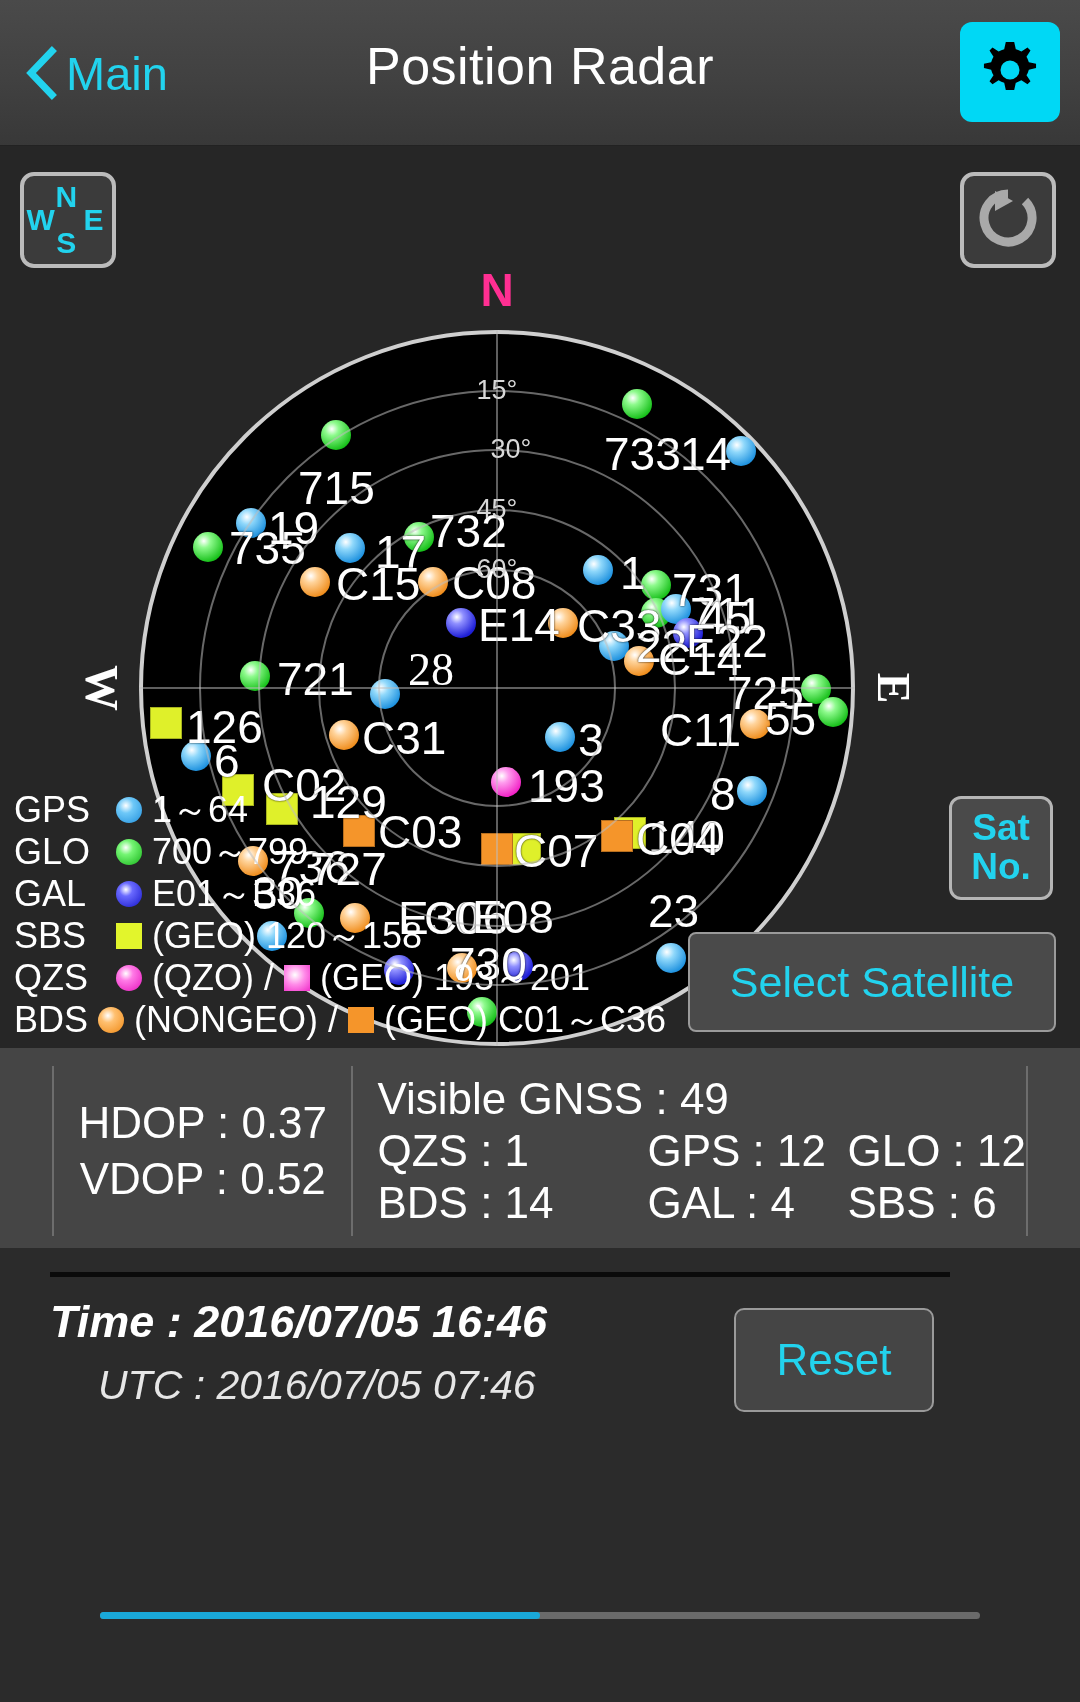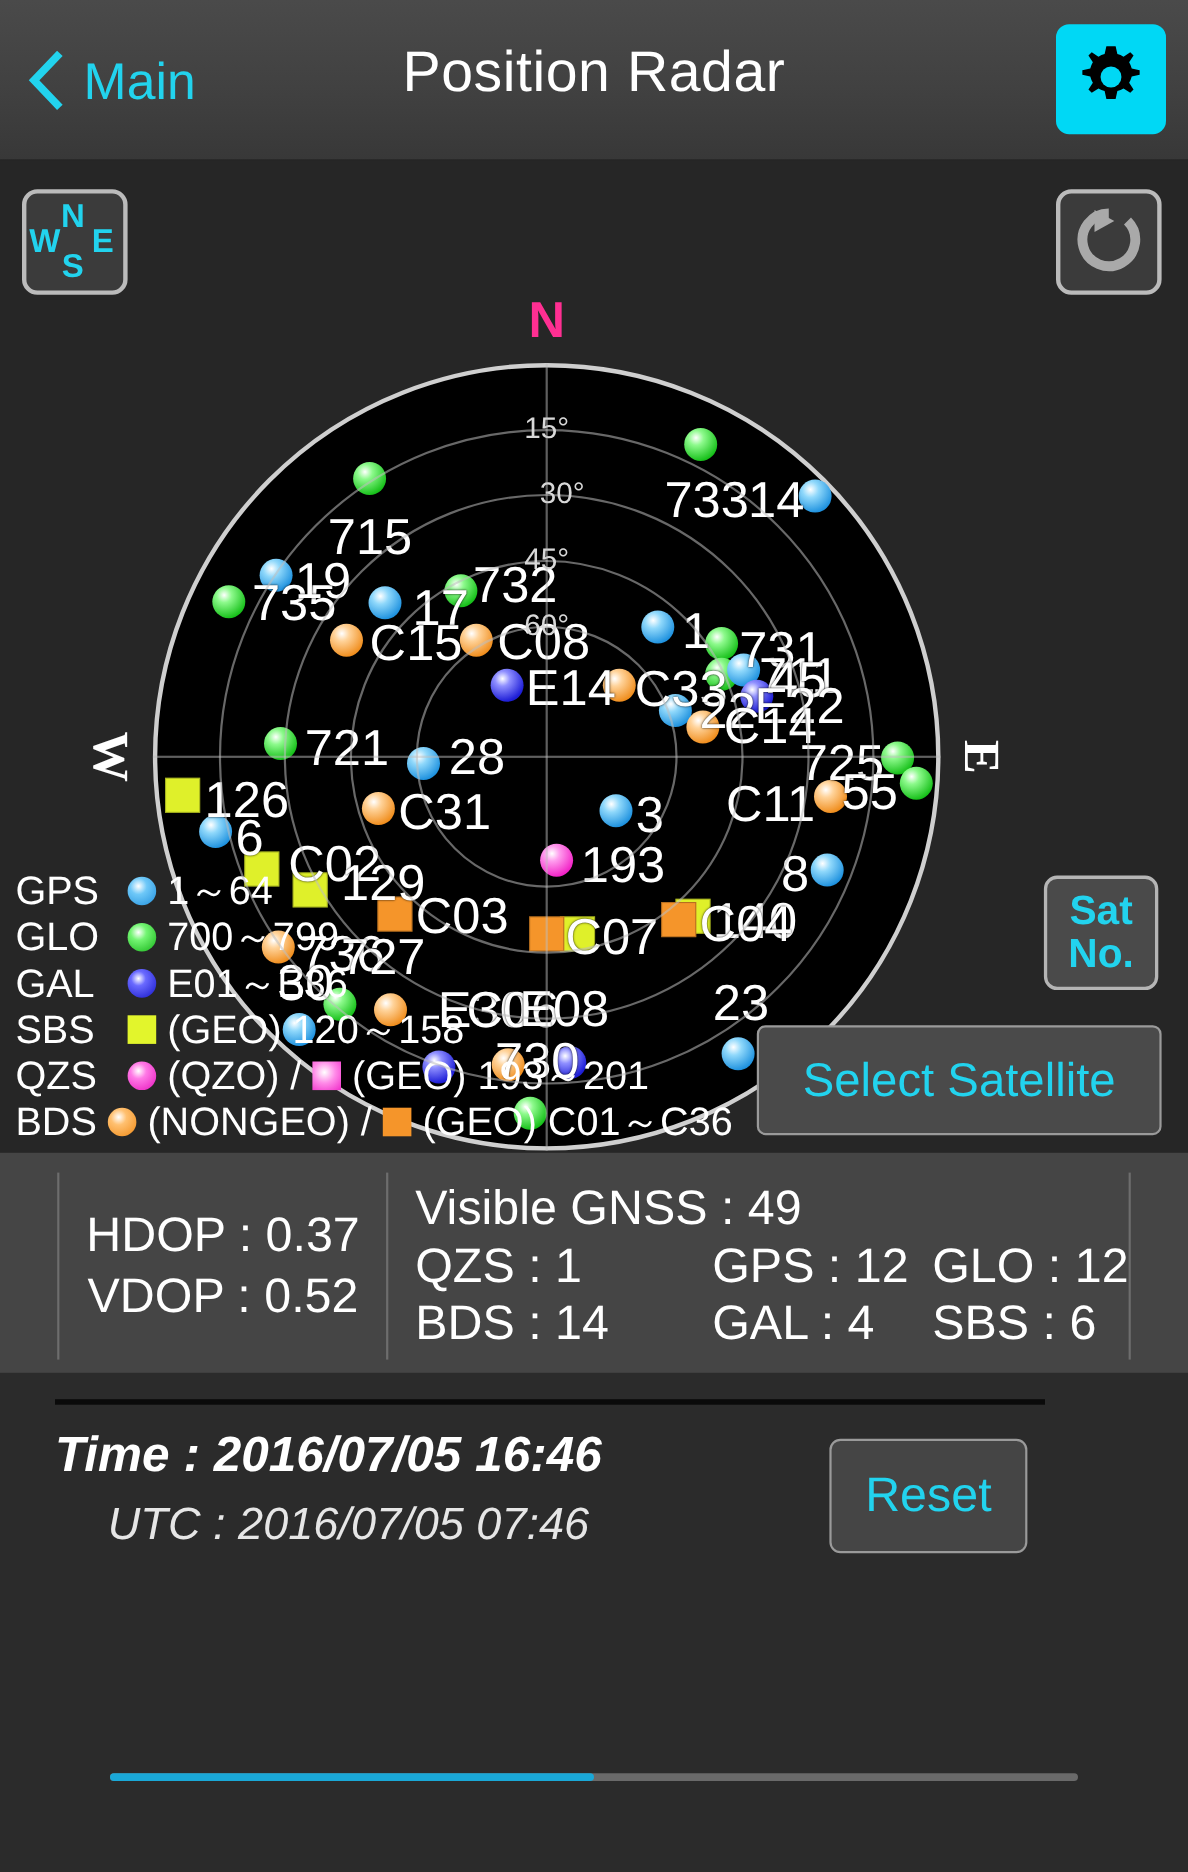--- a/index.html
+++ b/index.html
@@ -13,21 +13,21 @@
   #app { position: relative; width: 1080px; height: 1702px; background:#2b2b2b; }
 
   
   #header {
     position: absolute; left:0; top:0; width:1080px; height:146px;
     background: linear-gradient(180deg,#4a4a4a 0%, #414141 55%, #383838 100%);
     border-bottom: 1px solid #222;
   }
   #back-btn {
     position:absolute; left:14px; top:30px; height:86px;
-    display:flex; align-items:center; gap:18px; cursor:pointer;
+    display:flex; align-items:center; gap:8px; cursor:pointer;
     padding: 0 10px;
     justify-content: flex-end;
   }
   #back-chevron {
     width:34px; height:54px; position:relative;
   }
   #back-chevron svg { display:block; }
   #back-label {
     color:#22d3ee; font-size:47px; letter-spacing:0px;
   }
@@ -164,21 +164,21 @@
     position:absolute; left:50px; top:1272px; width:900px; height:5px;
     background:#0a0a0a;
   }
 
   
   #timeblock { position:absolute; left:50px; top:1296px; width:720px;font-style:italic; }
   #time-line { color:#ffffff; font-size:45px; font-weight:700; margin-bottom:14px; }
   #utc-line  { color:#e6e6e6; font-size:41px;margin-left:48px; }
   #reset-btn {
     position:absolute; right:146px; top:1308px;
-    width:180px; height:104px; background:#454545;
+    width:200px; height:104px; background:#454545;
     border:2px solid #9a9a9a; border-radius:10px;
     display:flex; align-items:center; justify-content:center;
     color:#22d3ee; font-size:44px; cursor:pointer;
   }
 
   
   #slider-wrap {
     position:absolute; left:0; top:1560px; width:1080px; height:110px;
   }
   #slider-track {
@@ -283,21 +283,21 @@
         <div class="sat-label" style="left: 620px; top: 427px;">1</div>
         <div class="sat-label" style="left: 672px; top: 444px;">731</div>
         <div class="sat-label" style="left: 478px; top: 479px;">E14</div>
         <div class="sat-label" style="left: 577px; top: 480px;">C33</div>
         <div class="sat-label" style="left: 690px; top: 468px;">711</div>
         <div class="sat-label" style="left: 700px; top: 472px;">45</div>
         <div class="sat-label" style="left: 686px; top: 495px;">E22</div>
         <div class="sat-label" style="left: 636px; top: 500px;">22</div>
         <div class="sat-label" style="left: 658px; top: 513px;">C14</div>
         <div class="sat-label" style="left: 277px; top: 533px;">721</div>
-        <div class="sat-label" style="left: 408px; top: 542px;">28</div>
+        <div class="sat-label" style="left: 408px; top: 523px; font-family: Liberation Serif, serif;">28</div>
         <div class="sat-label" style="left: 727px; top: 547px;">725</div>
         <div class="sat-label" style="left: 765px; top: 573px;">55</div>
         <div class="sat-label" style="left: 186px; top: 581px;">126</div>
         <div class="sat-label" style="left: 362px; top: 592px;">C31</div>
         <div class="sat-label" style="left: 578px; top: 594px;">3</div>
         <div class="sat-label" style="left: 660px; top: 584px;">C11</div>
         <div class="sat-label" style="left: 214px; top: 615px;">6</div>
         <div class="sat-label" style="left: 528px; top: 640px;">193</div>
         <div class="sat-label" style="left: 710px; top: 648px;">8</div>
         <div class="sat-label" style="left: 262px; top: 639px;">C02</div>

